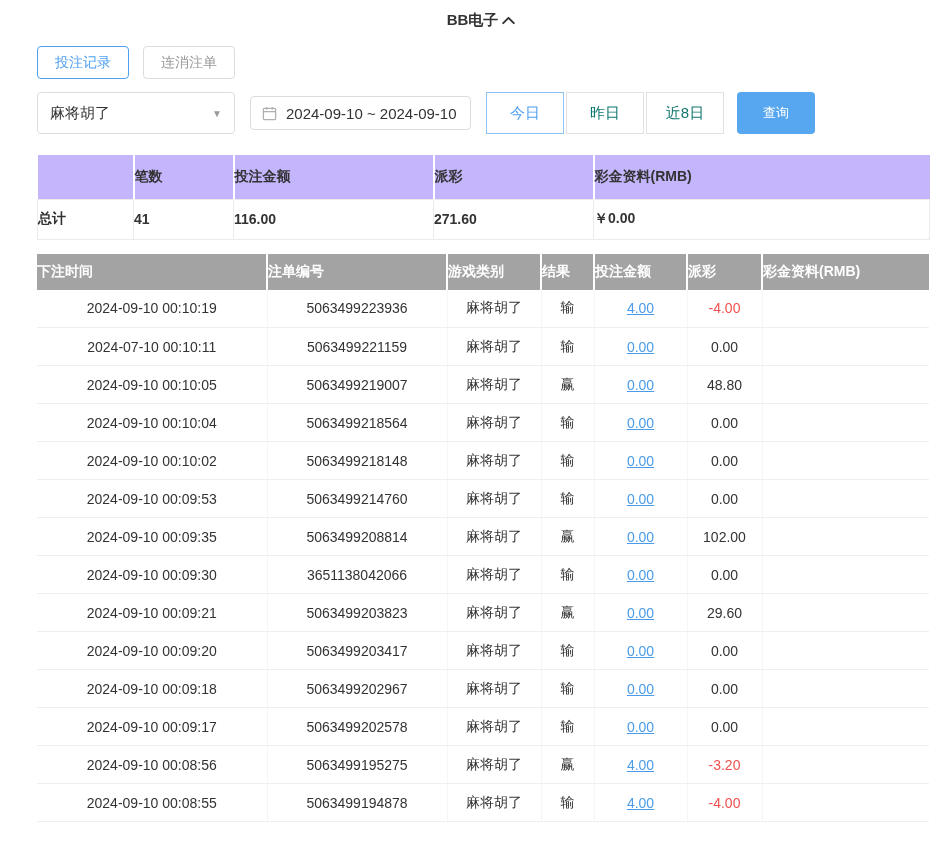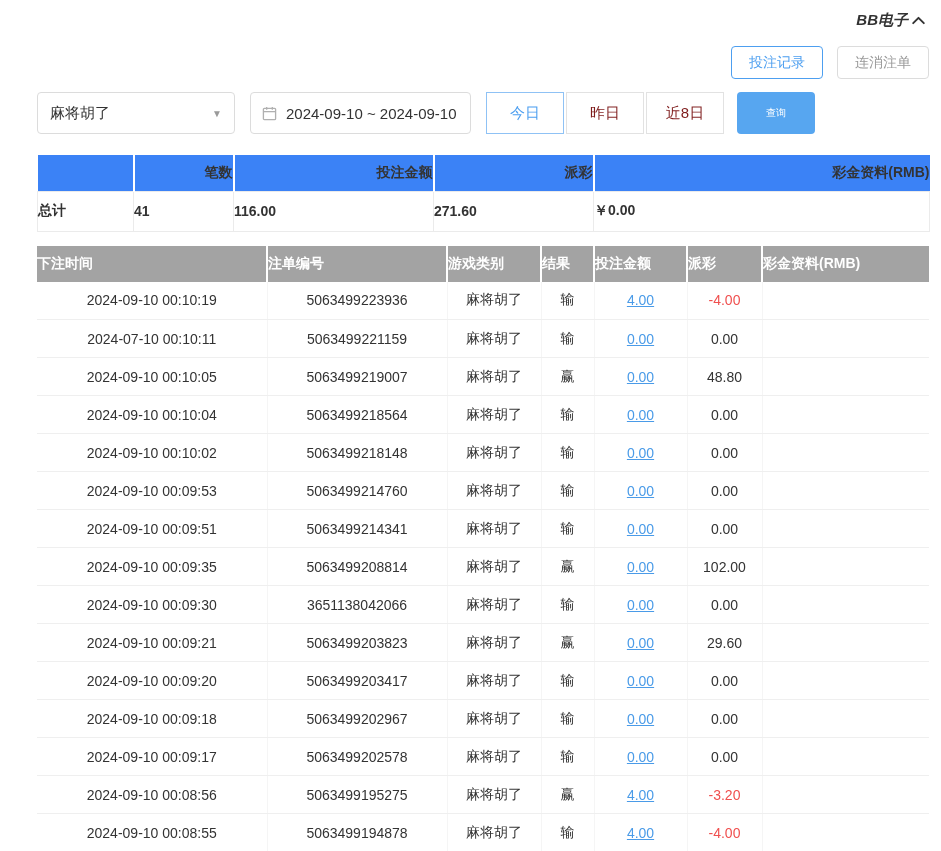--- a/index.html
+++ b/index.html
@@ -3,62 +3,62 @@
 <meta charset="utf-8">
 <style>
   * { box-sizing: border-box; margin: 0; padding: 0; }
   html, body { background: #fff; }
   body {
     width: 941px; height: 851px; overflow: hidden;
     font-family: "Liberation Sans", sans-serif; color: #333;
   }
   .page { padding: 8px 12px 0 37px; }
 
-  .panel-header { display: flex; justify-content: flex-end; align-items: center; height: 24px; font-style: italic; }
+  .panel-header { display: flex; justify-content: center; align-items: center; height: 24px; }
   .title { font-size: 15px; font-weight: bold; }
   .collapse { display: flex; align-items: center; cursor: pointer; padding: 2px; }
 
-  .tabs { margin-top: 14px; display: flex; gap: 14px; justify-content: flex-end; }
+  .tabs { margin-top: 14px; display: flex; gap: 14px; }
   .tab {
     height: 33px; padding: 0 17px; background: #fff;
     border: 1px solid #dcdcdc; border-radius: 4px;
     font-size: 14px; color: #999; font-family: inherit; cursor: pointer;
   }
   .tab.active { border-color: var(--accent, #4d9ff0); color: var(--accent, #4d9ff0); }
 
   .filters { margin-top: 13px; display: flex; align-items: center; }
   .select {
     width: 198px; height: 42px; border: 1px solid #dcdcdc; border-radius: 4px;
     display: flex; align-items: center; justify-content: space-between;
     padding: 0 12px; font-size: 15px; cursor: pointer; background: #fff;
   }
   .caret { color: #9a9a9a; font-size: 10px; }
   .datebox {
-    margin-left: 15px; width: 221px; height: 42px; border: 1px solid #dcdcdc; border-radius: 4px;
+    margin-left: 15px; width: 221px; height: 34px; border: 1px solid #dcdcdc; border-radius: 4px;
     display: flex; align-items: center; gap: 9px; padding: 0 11px; font-size: 15px;
     cursor: pointer; background: #fff;
   }
   .quick-group { margin-left: 15px; display: flex; gap: 2px; }
   .quick {
     min-width: 78px; height: 42px; background: #fff; border: 1px solid #e2e2e2;
-    color: #7f1d1d; font-size: 15px; font-family: inherit; cursor: pointer;
+    color: #0f766e; font-size: 15px; font-family: inherit; cursor: pointer;
   }
   .quick.active { border-color: #8fc2f5; color: var(--accent, #4d9ff0); text-align: center; }
   .search {
     margin-left: 13px; width: 78px; height: 42px;
     background: var(--accent-bg, #57a6f0); border: none; border-radius: 4px;
-    color: #fff; font-size: 10px; font-family: inherit; cursor: pointer;
+    color: #fff; font-size: 13px; font-family: inherit; cursor: pointer;
   }
 
   table { border-collapse: collapse; width: 892px; table-layout: fixed; }
 
   .summary { margin-top: 21px; }
   .summary th {
-    background: #3b82f6; height: 36px; font-size: 14px; font-weight: bold;
-    border-right: 2px solid #fff; text-align: right;
+    background: #c4b5fd; height: 44px; font-size: 14px; font-weight: bold;
+    border-right: 2px solid #fff; text-align: left;
   }
   .summary th:last-child { border-right: none; }
   .summary td {
     height: 40px; text-align: left; font-size: 14px;
     border: 1px solid #ebebeb;
     font-weight: bold;
   }
 
   .records { margin-top: 14px; }
   .records th {
@@ -213,29 +213,20 @@
         <tr class="record-row">
     <td>2024-09-10 00:09:53</td>
     <td>5063499214760</td>
     <td>麻将胡了</td>
     <td>输</td>
     <td><a class="bet-link">0.00</a></td>
     <td>0.00</td>
     <td></td>
   </tr>
         <tr class="record-row">
-    <td>2024-09-10 00:09:51</td>
-    <td>5063499214341</td>
-    <td>麻将胡了</td>
-    <td>输</td>
-    <td><a class="bet-link">0.00</a></td>
-    <td>0.00</td>
-    <td></td>
-  </tr>
-        <tr class="record-row">
     <td>2024-09-10 00:09:35</td>
     <td>5063499208814</td>
     <td>麻将胡了</td>
     <td>赢</td>
     <td><a class="bet-link">0.00</a></td>
     <td>102.00</td>
     <td></td>
   </tr>
         <tr class="record-row">
     <td>2024-09-10 00:09:30</td>

